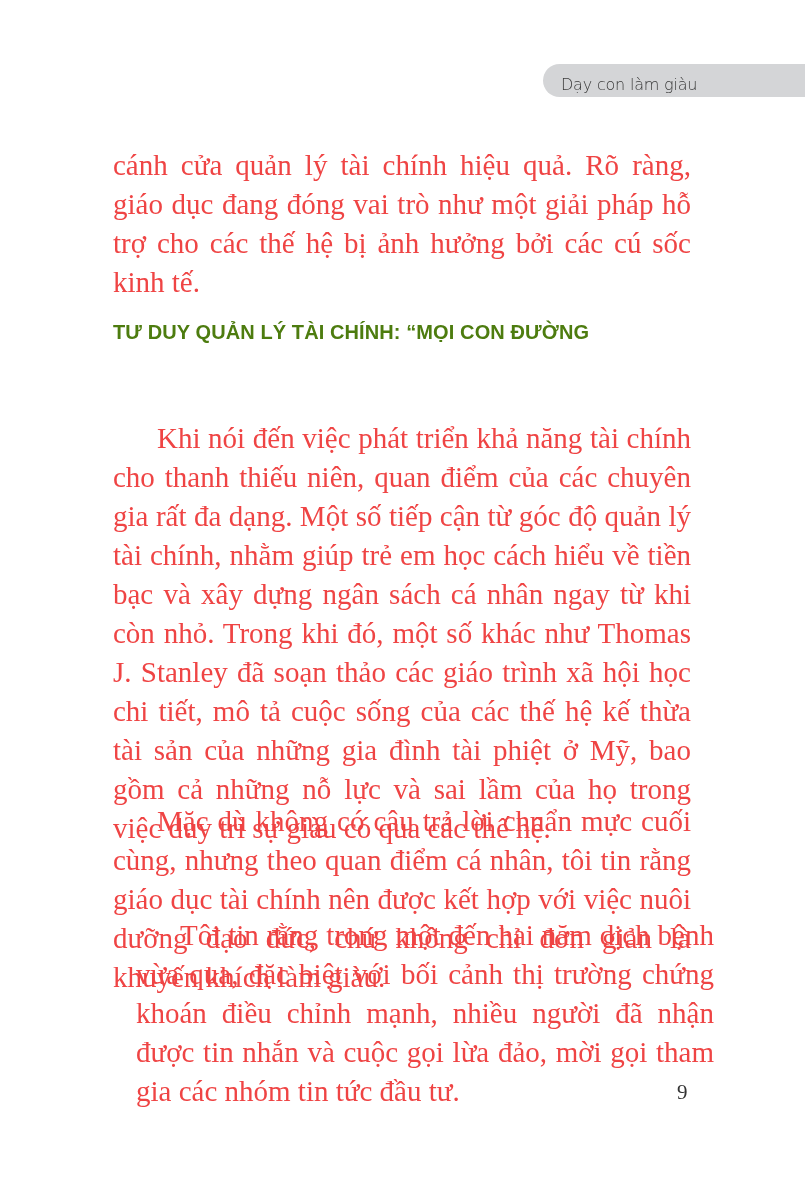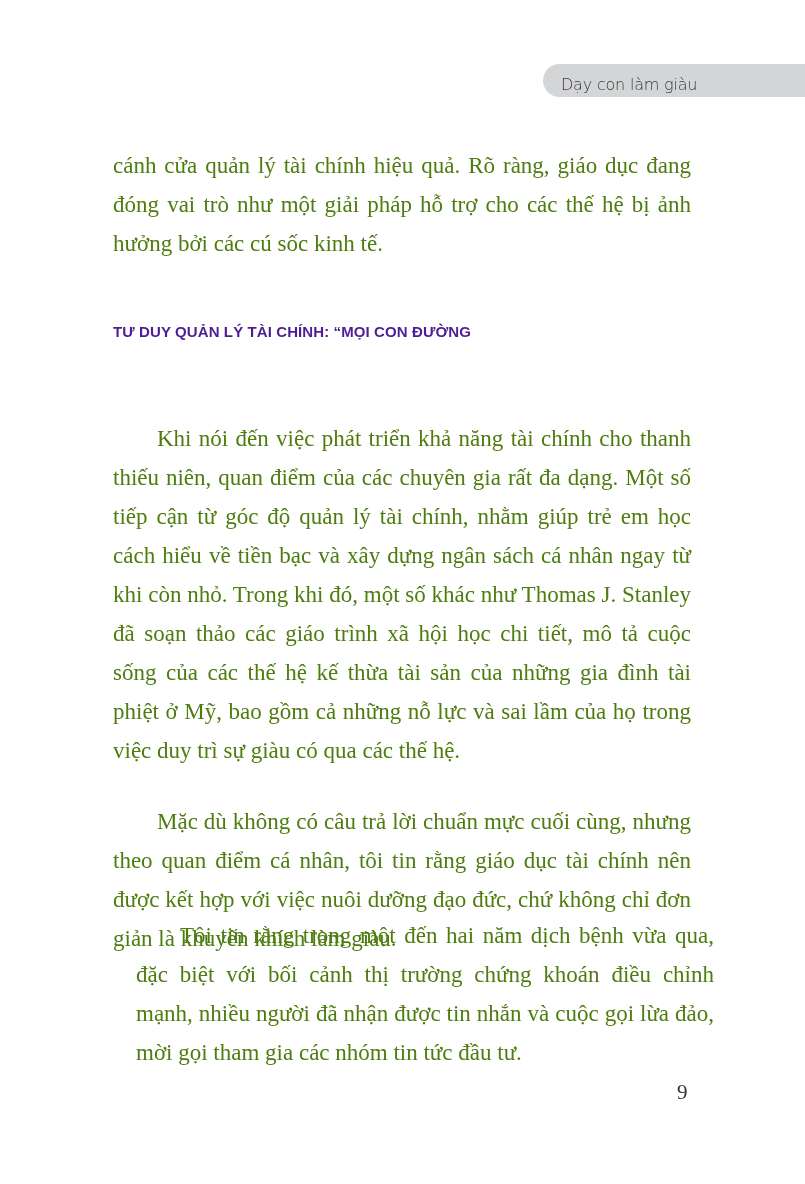--- a/index.html
+++ b/index.html
@@ -33,40 +33,40 @@
       font-weight: 300;
       color: #3a3a3a;
       letter-spacing: -0.2px;
       margin-top: 8px;
     }
     .body-text {
       position: absolute;
       left: 113px;
       width: 578px;
       font-family: "Liberation Serif", serif;
-      font-size: 23px;
+      font-size: 29px;
       line-height: 39px;
       text-align: justify;
       text-align-last: left;
-      color: #4d7c0f;
+      color: #ef4444;
       margin: 0;
     }
     .indent {
       text-indent: 44px;
     }
     .heading {
       position: absolute;
       left: 113px;
       top: 313px;
       width: 600px;
       font-family: "Liberation Sans", sans-serif;
       font-weight: 700;
-      font-size: 15px;
+      font-size: 20px;
       line-height: 38px;
-      color: #4c1d95;
+      color: #4d7c0f;
       margin: 0;
       letter-spacing: 0.1px;
     }
     .page-number {
       position: absolute;
       left: 677px;
       top: 1080px;
       font-family: "Liberation Serif", serif;
       font-size: 21px;
       color: #333333;

